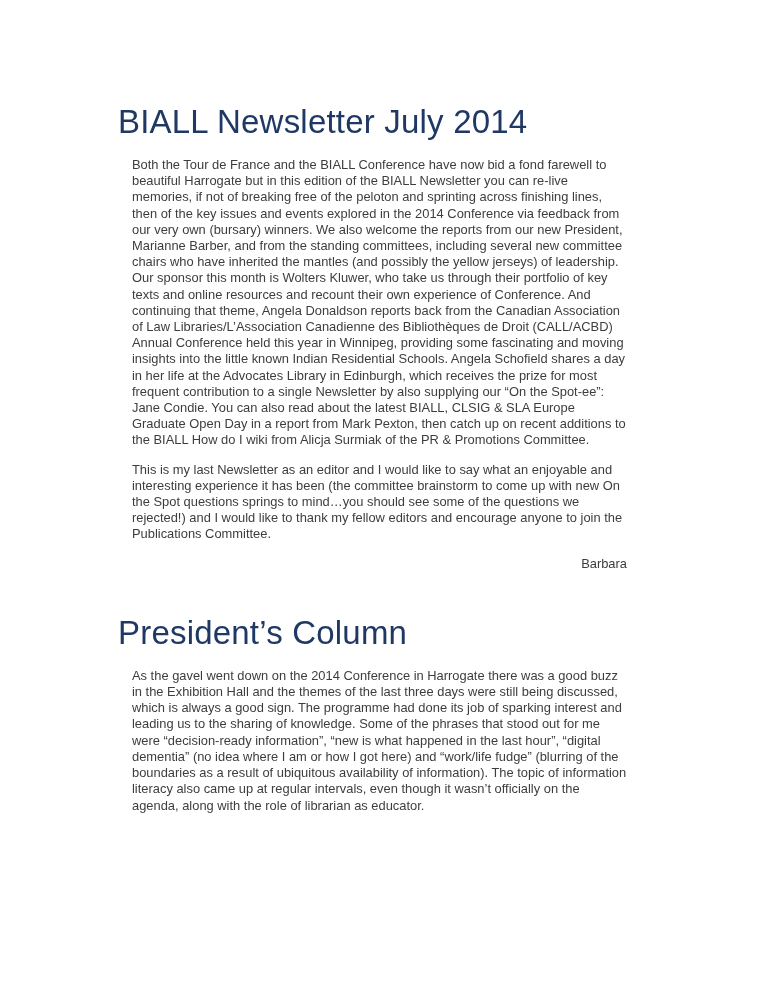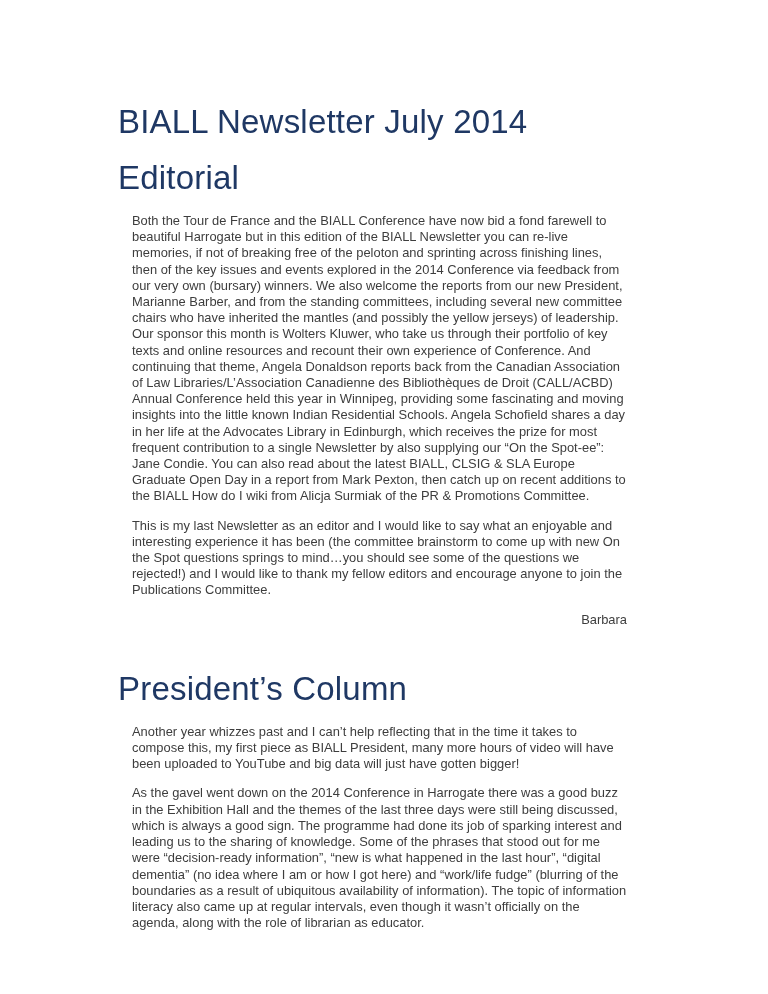--- a/index.html
+++ b/index.html
@@ -48,28 +48,26 @@
   }
 </style>
 </head>
 <body>
 
 <div class="page">
   <div class="content">
 
     <h1 class="doc-title">BIALL Newsletter July 2014</h1>
 
-    <h2 class="section-heading">Editorial</h2>
 
     <p class="body-text">Both the Tour de France and the BIALL Conference have now bid a fond farewell to beautiful Harrogate but in this edition of the BIALL Newsletter you can re-live memories, if not of breaking free of the peloton and sprinting across finishing lines, then of the key issues and events explored in the 2014 Conference via feedback from our very own (bursary) winners. We also welcome the reports from our new President, Marianne Barber, and from the standing committees, including several new committee chairs who have inherited the mantles (and possibly the yellow jerseys) of leadership. Our sponsor this month is Wolters Kluwer, who take us through their portfolio of key texts and online resources and recount their own experience of Conference. And continuing that theme, Angela Donaldson reports back from the Canadian Association of Law Libraries/L’Association Canadienne des Bibliothèques de Droit (CALL/ACBD) Annual Conference held this year in Winnipeg, providing some fascinating and moving insights into the little known Indian Residential Schools. Angela Schofield shares a day in her life at the Advocates Library in Edinburgh, which receives the prize for most frequent contribution to a single Newsletter by also supplying our “On the Spot-ee”: Jane Condie. You can also read about the latest BIALL, CLSIG &amp; SLA Europe Graduate Open Day in a report from Mark Pexton, then catch up on recent additions to the BIALL How do I wiki from Alicja Surmiak of the PR &amp; Promotions Committee.</p>
 
     <p class="body-text">This is my last Newsletter as an editor and I would like to say what an enjoyable and interesting experience it has been (the committee brainstorm to come up with new On the Spot questions springs to mind…you should see some of the questions we rejected!) and I would like to thank my fellow editors and encourage anyone to join the Publications Committee.</p>
 
     <p class="body-text signature">Barbara</p>
 
     <h2 class="section-heading president">President’s Column</h2>
 
-    <p class="body-text">Another year whizzes past and I can’t help reflecting that in the time it takes to compose this, my first piece as BIALL President, many more hours of video will have been uploaded to YouTube and big data will just have gotten bigger!</p>
 
     <p class="body-text">As the gavel went down on the 2014 Conference in Harrogate there was a good buzz in the Exhibition Hall and the themes of the last three days were still being discussed, which is always a good sign. The programme had done its job of sparking interest and leading us to the sharing of knowledge.  Some of the phrases that stood out for me were “decision-ready information”, “new is what happened in the last hour”, “digital dementia” (no idea where I am or how I got here) and “work/life fudge” (blurring of the boundaries as a result of ubiquitous availability of information). The topic of information literacy also came up at regular intervals, even though it wasn’t officially on the agenda, along with the role of librarian as educator.</p>
 
   </div>
 </div>
 
 </body></html>

